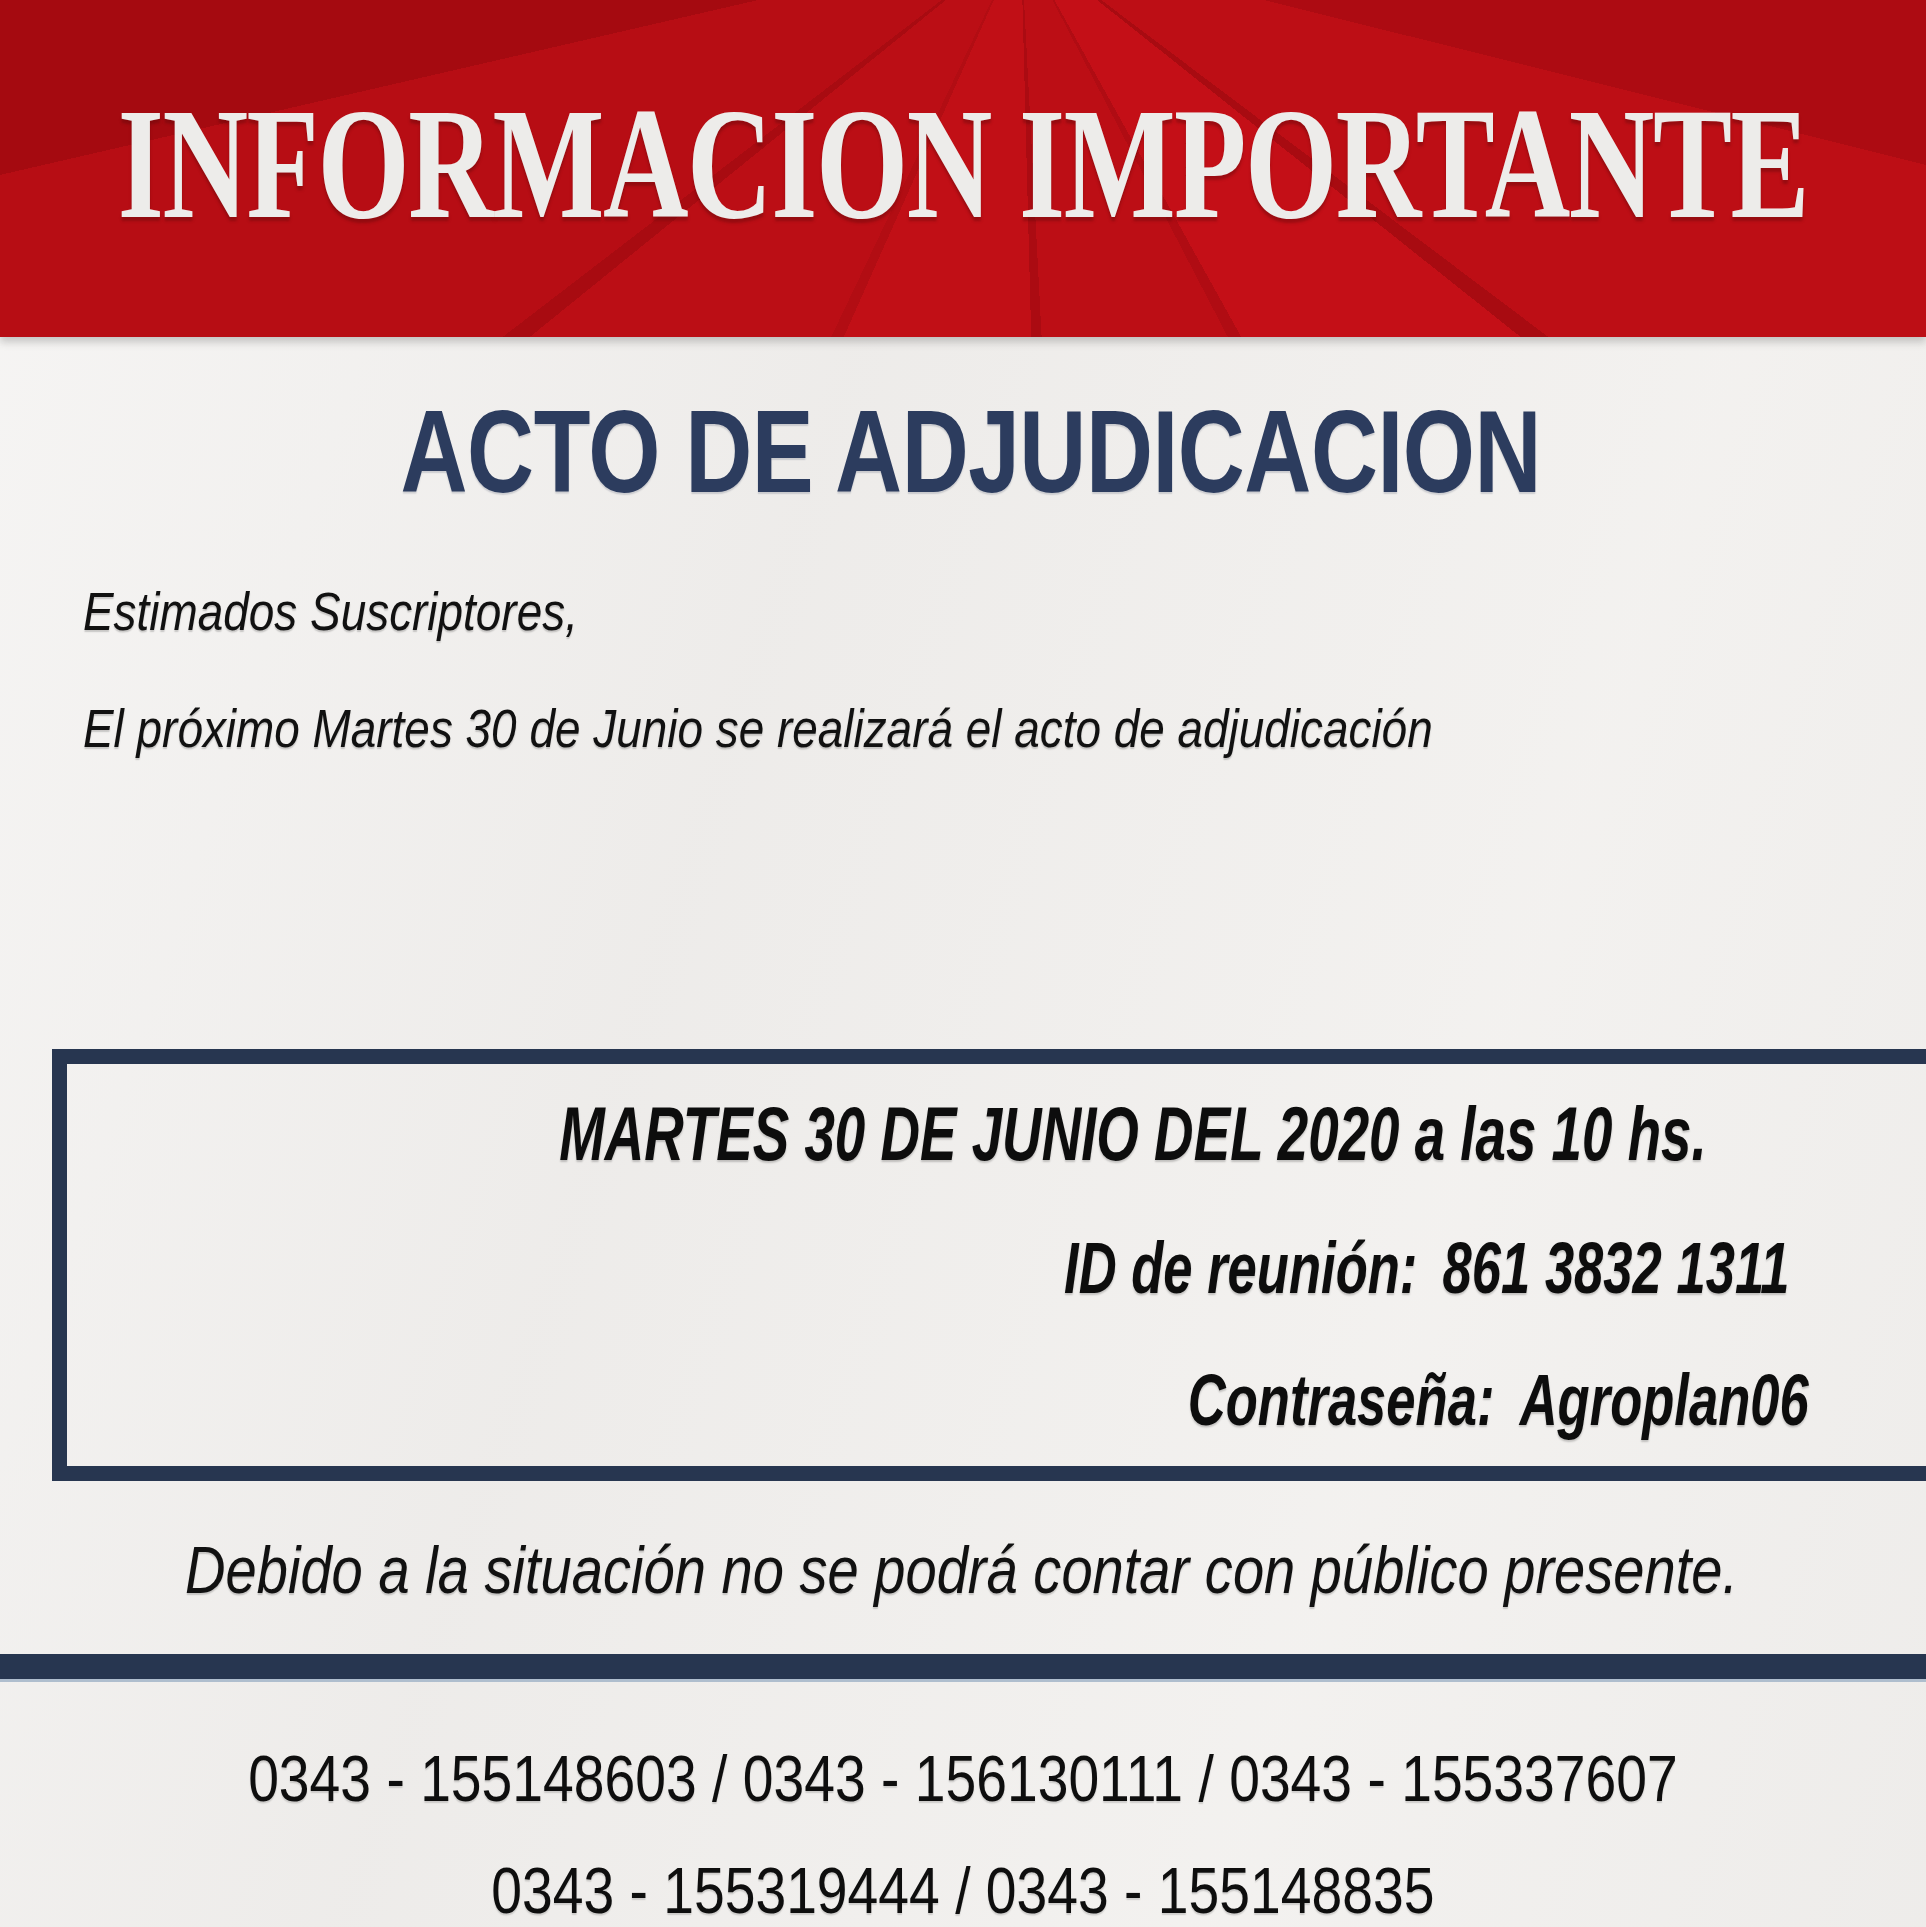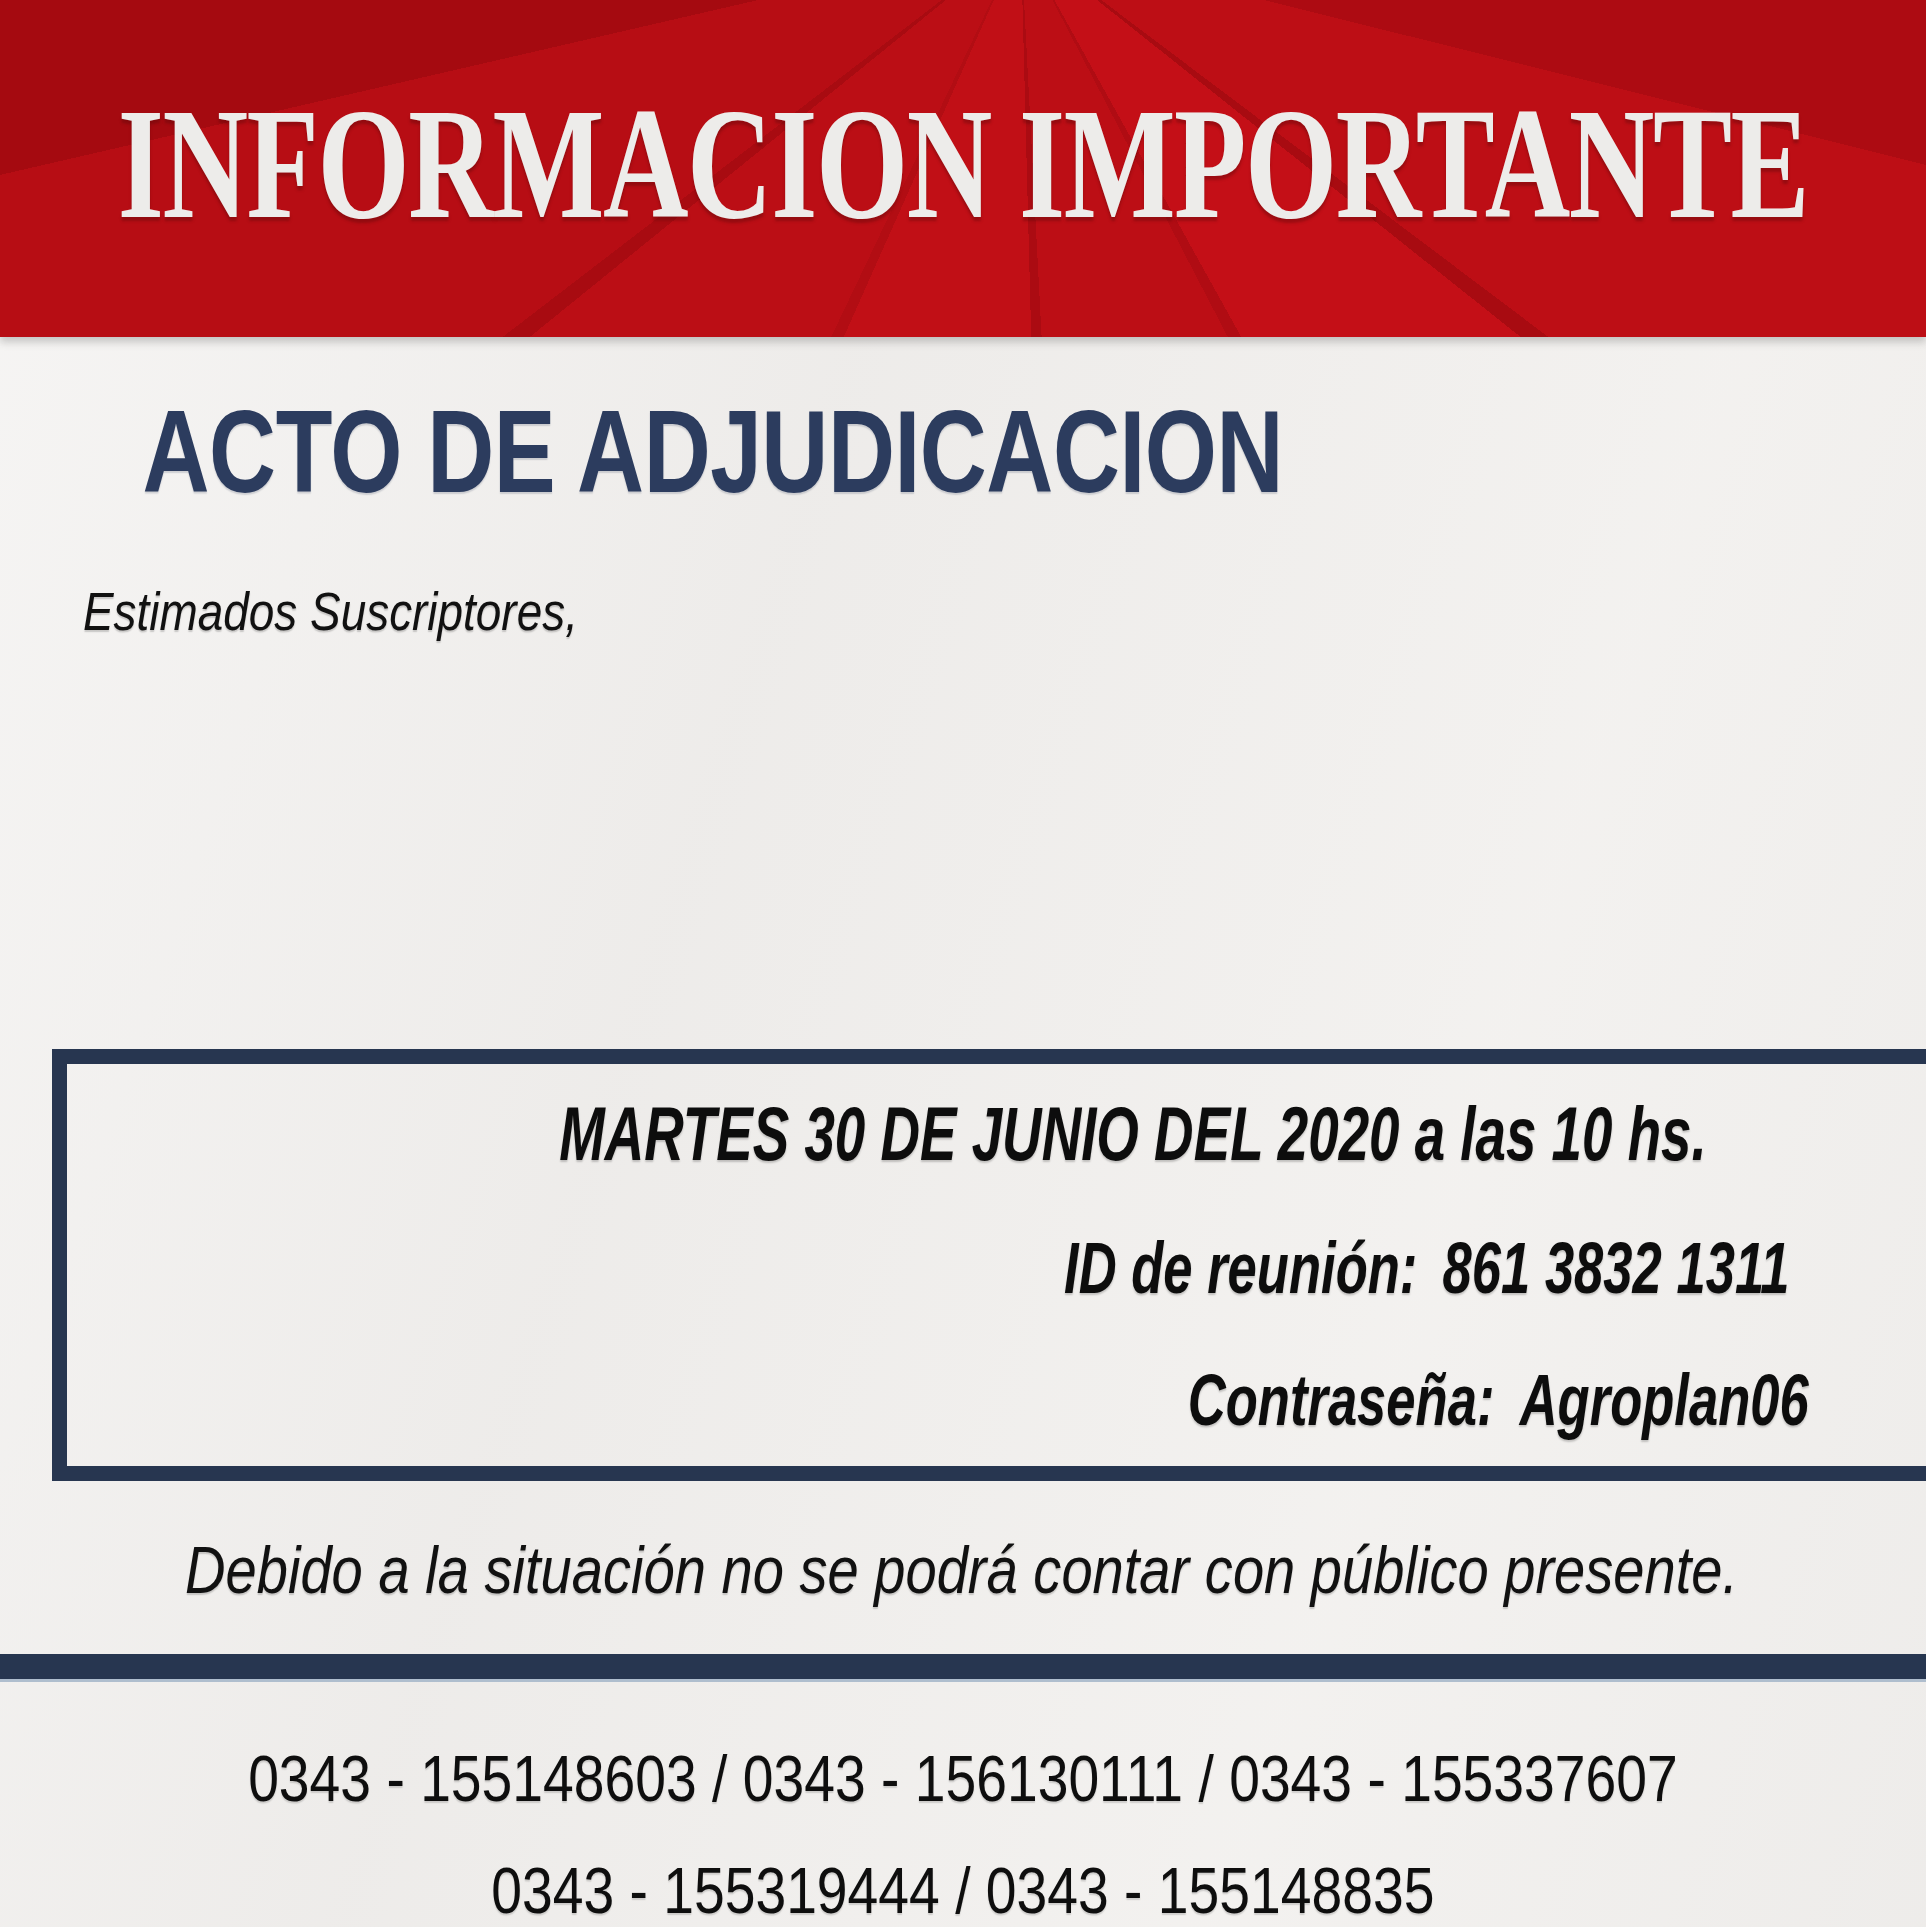--- a/index.html
+++ b/index.html
@@ -39,21 +39,21 @@
   .banner-title{
     display:inline-block;
     font-size:158px;font-weight:700;letter-spacing:-0.012em;
     color:#edecea;white-space:nowrap;
     transform:scaleX(0.75) translateY(-4.6px);transform-origin:center;
     text-shadow:0 3.1px 3.1px rgba(80,10,10,0.35);
   }
   
   .heading{
     position:absolute;top:385px;left:0;width:1861px;
-    white-space:nowrap;
+    text-align:center;white-space:nowrap;padding-left:40px;
   }
   .heading .cx{
     display:inline-block;transform:scaleX(0.8);transform-origin:center;
     font-size:116px;font-weight:700;color:#2c3c5e;letter-spacing:-0.005em;
     text-shadow:0 1.5px 1.5px rgba(40,50,80,0.18);
   }
   
   .intro{
     position:absolute;top:553px;left:83px;right:31px;
     color:#111;font-style:italic;
@@ -124,20 +124,23 @@
   </header>
 
   <div class="heading">
     <span class="cx">ACTO DE ADJUDICACION</span>
   </div>
 
   <div class="intro">
     <p class="intro-line">
       <span class="cx">Estimados Suscriptores,</span>
     </p>
+    <p class="intro-line">
+      <span class="cx">El próximo Martes 30 de Junio se realizará el acto de adjudicación</span>
+    </p>
   </div>
 
   <section class="meeting-box">
     <p class="box-line box-line--date">
       <span class="cx">MARTES 30 DE JUNIO DEL 2020 a las 10 hs.</span>
     </p>
     <p class="box-line box-line--kv">
       <span class="cx"><span>ID de reunión:</span><span class="kv-value">861 3832 1311</span></span>
     </p>
     <p class="box-line box-line--kv">

